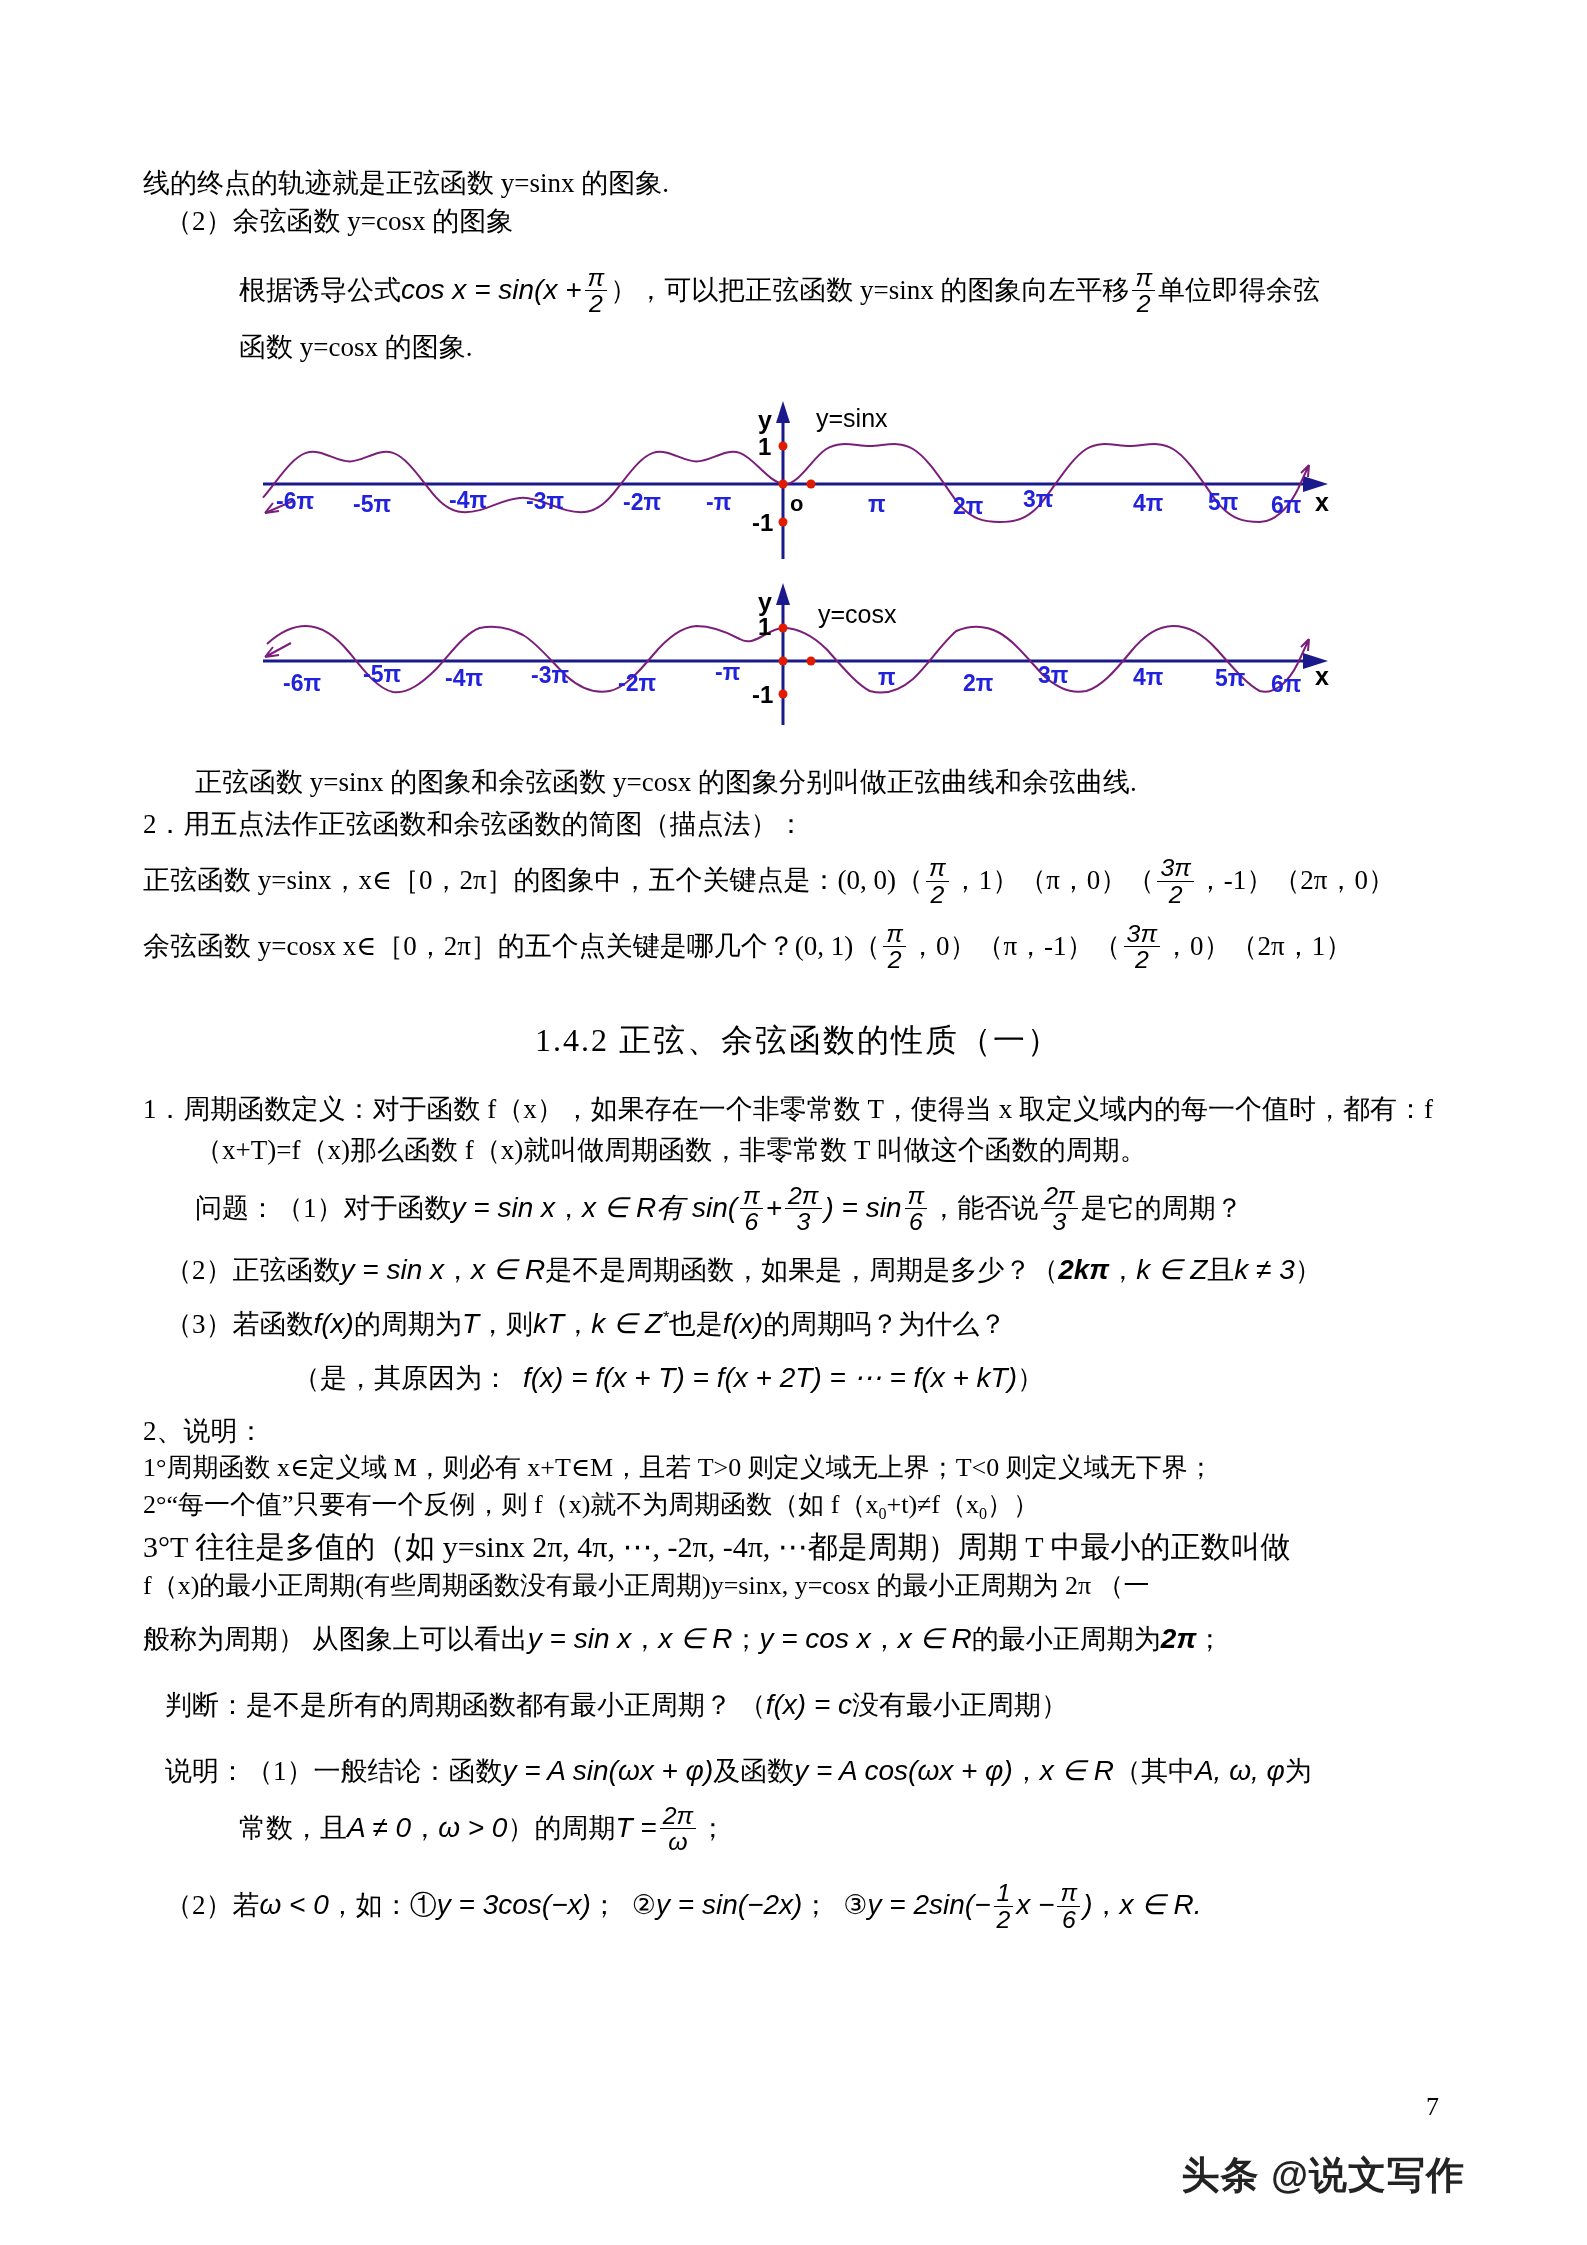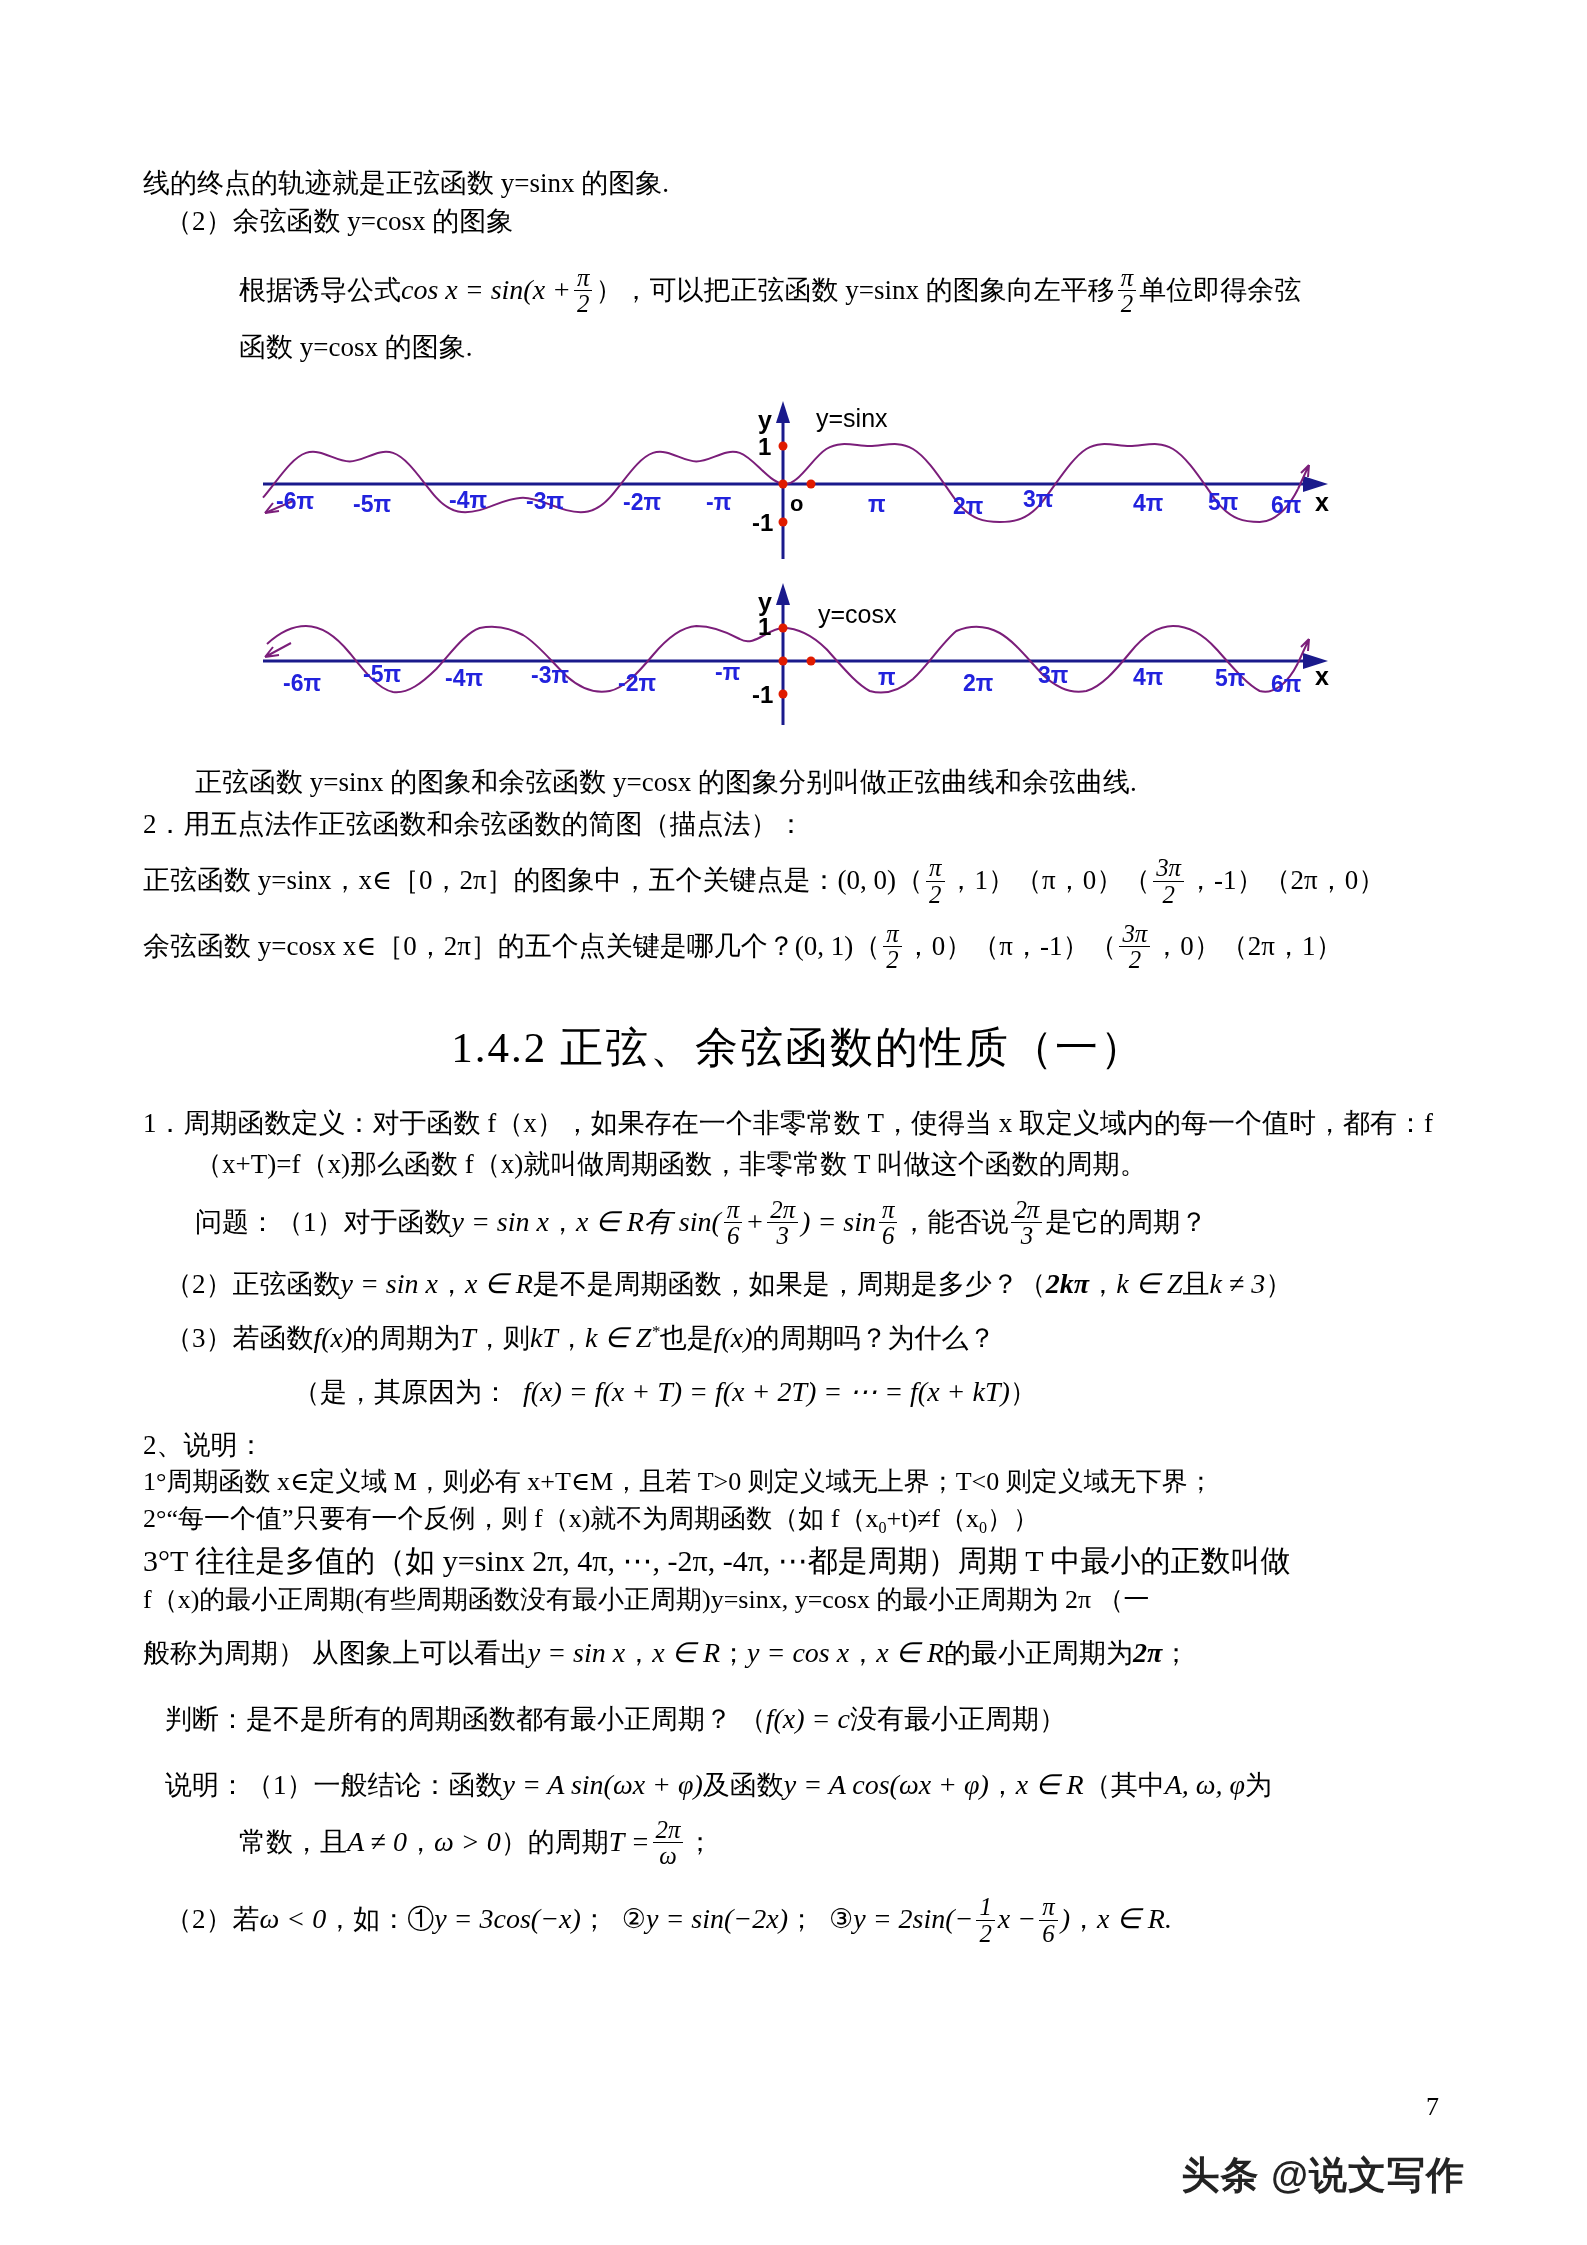--- a/index.html
+++ b/index.html
@@ -36,21 +36,21 @@
 
   .hang {
     padding-left: 52px;
     text-indent: -52px;
     white-space: normal;
     line-height: 1.52;
   }
 
   
   .mi {
-    font-family: Liberation Serif, serif;
+    font-family: Liberation Sans, sans-serif;
     font-style: italic;
     font-size: 28px;
   }
   .mb { font-weight: bold; font-style: italic; }
   .sup { font-size: 0.62em; vertical-align: super; }
   .sub { font-size: 0.62em; vertical-align: sub; }
 
   
   .frac {
     display: inline-block;
@@ -61,21 +61,21 @@
     margin: 0 3px;
     position: relative;
     top: -2px;
   }
   .frac .num { display: block; padding: 0 3px; }
   .frac .den { display: block; padding: 0 3px; border-top: 1.6px solid #000; }
 
   
   .section-title {
     text-align: center;
-    font-size: 43px;
+    font-size: 32px;
     letter-spacing: 2px;
     font-family: "Liberation Serif", "DejaVu Serif", serif;
     margin: 44px 0 26px 0;
   }
 
   
   .graph-wrap {
     margin: 22px 0 4px 0;
     display: flex;
     justify-content: center;

